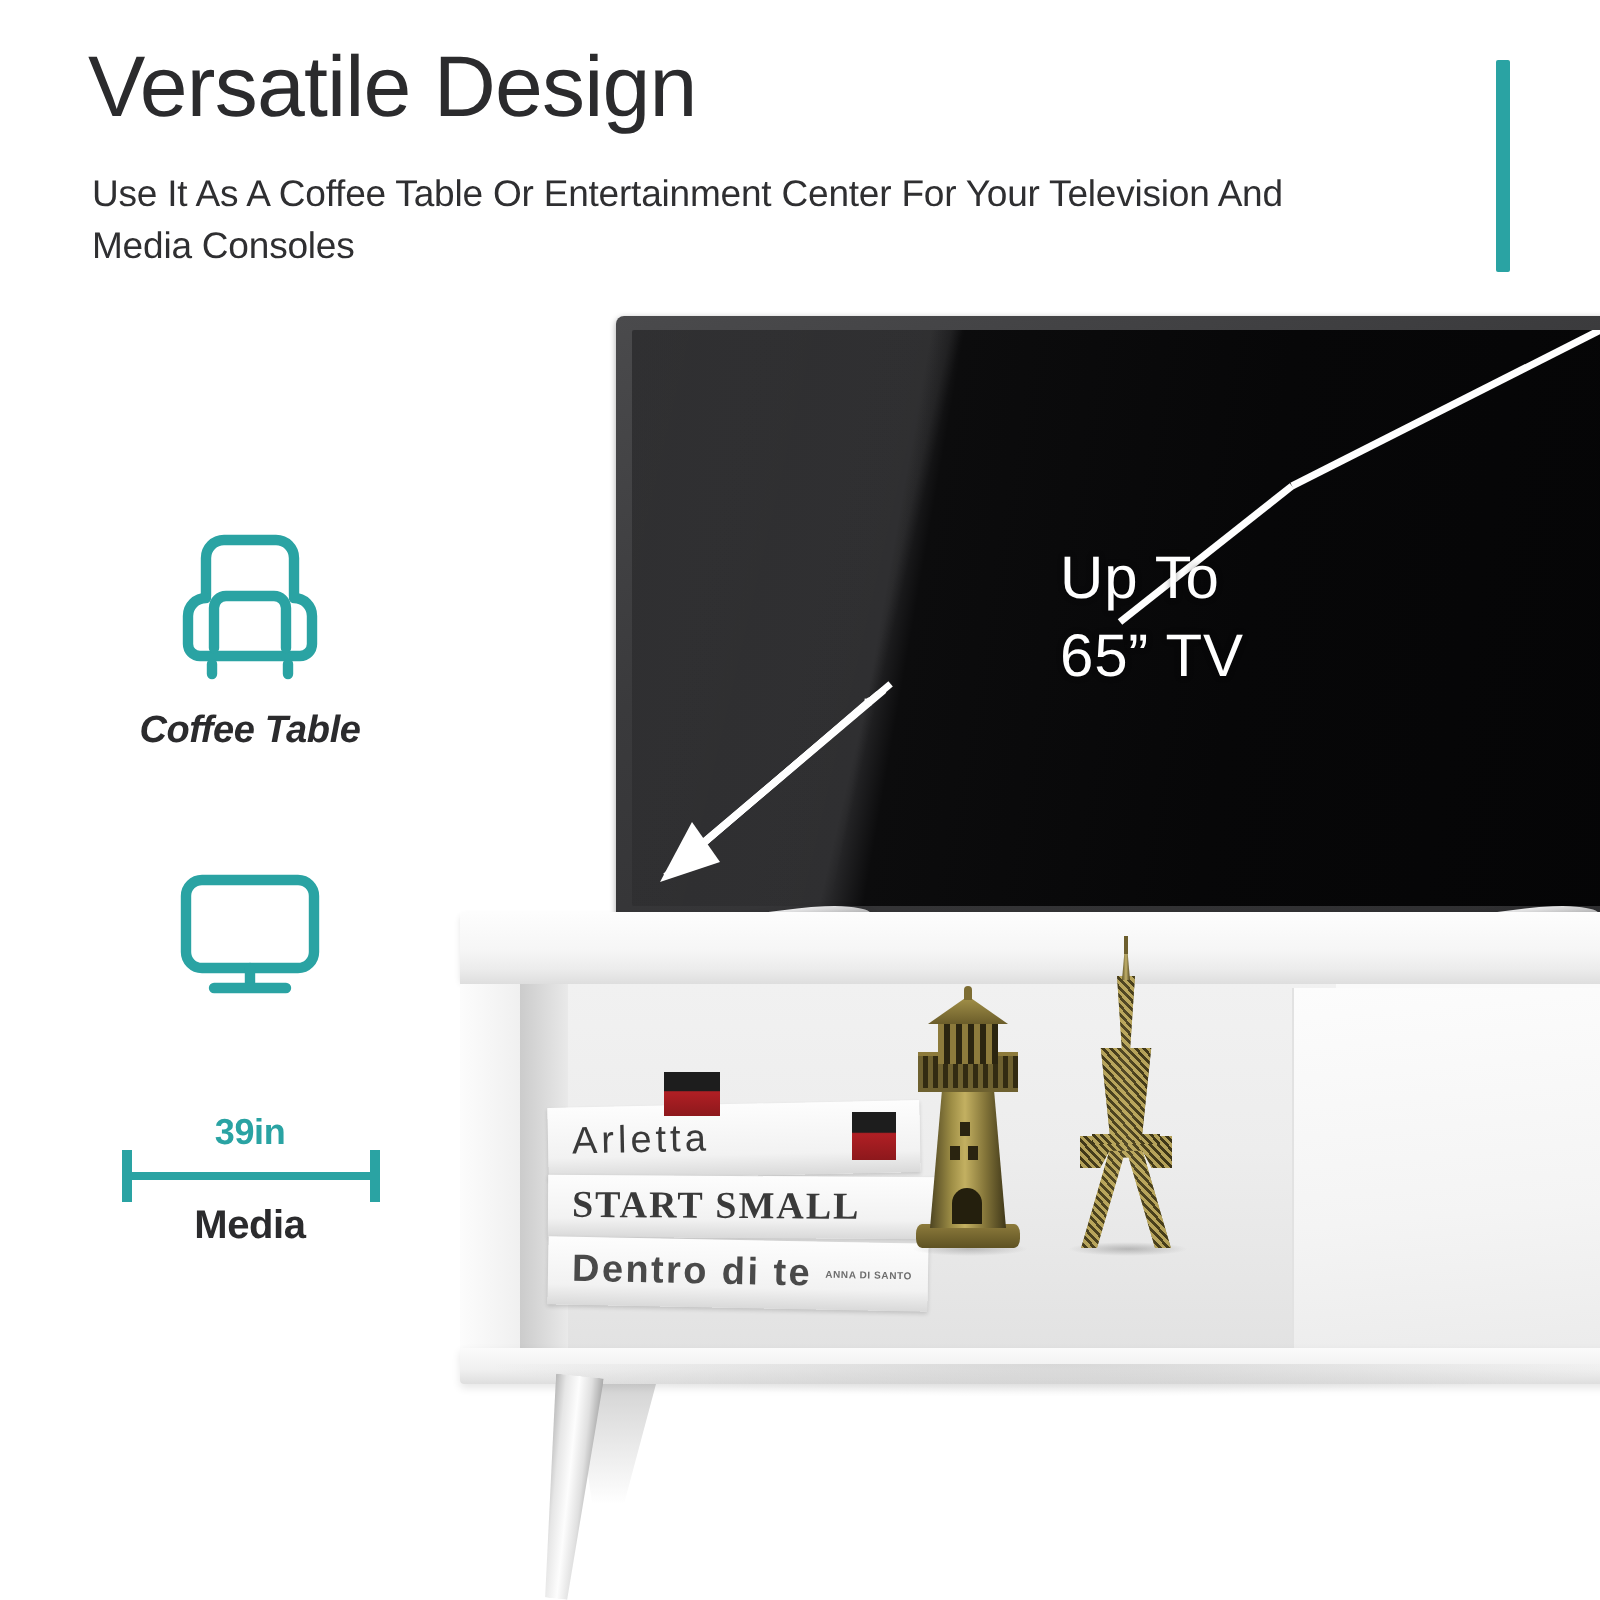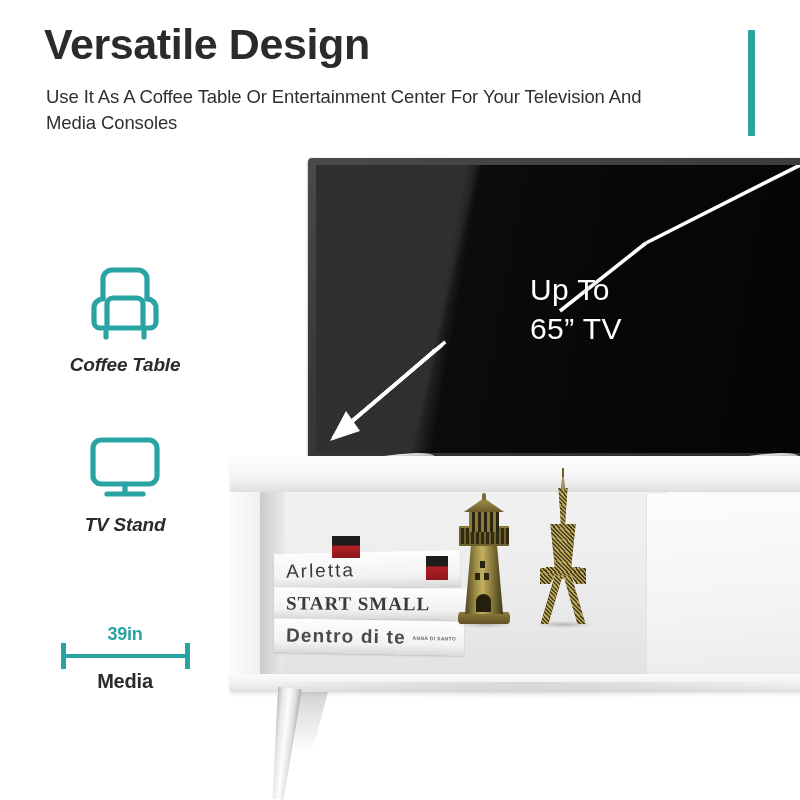--- a/index.html
+++ b/index.html
@@ -8,21 +8,21 @@
     background:#ffffff;
     font-family:"Liberation Sans", sans-serif;
     overflow:hidden;
     position:relative;
   }
   .stage{position:absolute;inset:0;width:800px;height:800px;overflow:hidden;background:#fff;}
 
   
   .headline{
     position:absolute;left:44px;top:20px;
-    font-size:43px;font-weight:bold;color:#2b2b2d;
+    font-size:43px;font-weight:normal;color:#2b2b2d;
     letter-spacing:-0.4px;line-height:1.12;white-space:nowrap;
   }
   .subtitle{
     position:absolute;left:46px;top:84px;width:640px;
     font-size:18.5px;font-weight:400;color:#2f2f31;
     line-height:1.42;letter-spacing:-0.1px;
   }
   .accent-bar{
     position:absolute;left:748px;top:30px;width:7px;height:106px;
     background:#2aa3a3;border-radius:1px;
@@ -30,21 +30,21 @@
 
   
   .feature{position:absolute;left:0;width:250px;text-align:center;}
   .feature .ficon{display:block;margin:0 auto;}
   .feature .flabel{
     display:block;margin-top:10px;
     font-size:19px;font-weight:600;color:#2b2b2d;letter-spacing:-0.2px;font-style:italic;
   }
   #feat-sofa{top:262px;}
   #feat-tv{top:434px;}
-  #feat-dim{top:624px;}
+  #feat-dim{top:556px;}
 
   .dimwrap{position:relative;width:160px;height:72px;margin:0 auto;}
   .dimnum{
     position:absolute;left:0;top:0;width:160px;text-align:center;
     font-size:18px;font-weight:600;color:#2aa3a3;letter-spacing:-0.2px;
   }
   .dimline{position:absolute;left:18px;top:30px;width:124px;height:4px;background:#2aa3a3;}
   .dimcapL{position:absolute;left:16px;top:19px;width:4.5px;height:26px;background:#2aa3a3;}
   .dimcapR{position:absolute;left:140px;top:19px;width:4.5px;height:26px;background:#2aa3a3;}
   .dimlabel{
@@ -286,21 +286,20 @@
   <div class="feature" id="feat-tv">
     <span class="ficon">
       <svg width="84" height="66" viewBox="0 0 84 66" fill="none">
         <g stroke="#2aa3a3" stroke-width="5.2" stroke-linecap="round" stroke-linejoin="round" fill="none">
           <rect x="10" y="6" width="64" height="44" rx="8"></rect>
           <path d="M42 50 v9"></path>
           <path d="M24 60 h36"></path>
         </g>
       </svg>
     </span>
-    <span class="flabel">TV Stand</span>
   </div>
 
   <div class="feature" id="feat-dim">
     <div class="dimwrap">
       <span class="dimnum">39in</span>
       <span class="dimcapL"></span>
       <span class="dimline"></span>
       <span class="dimcapR"></span>
       <span class="dimlabel">Media</span>
     </div>

